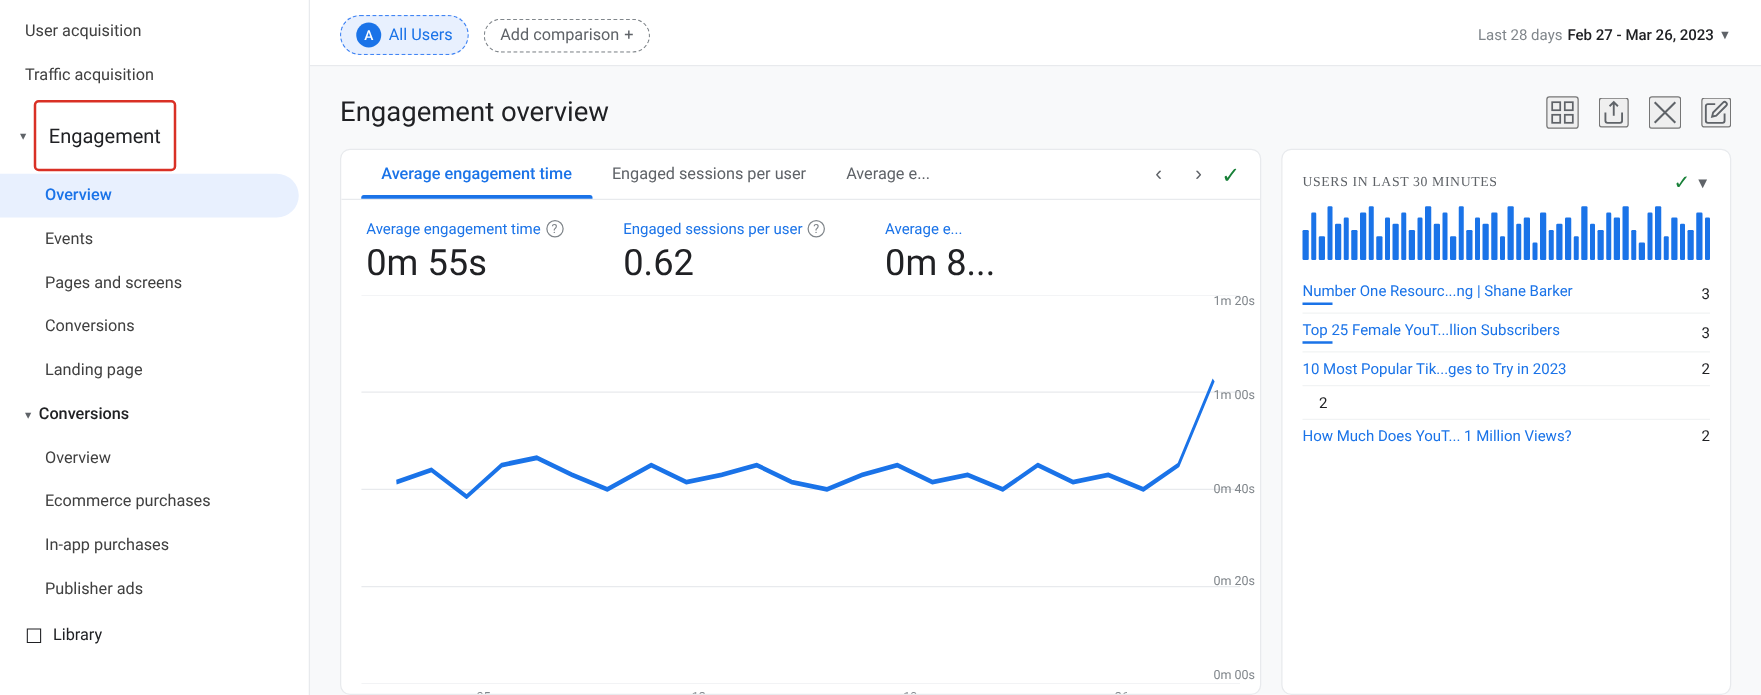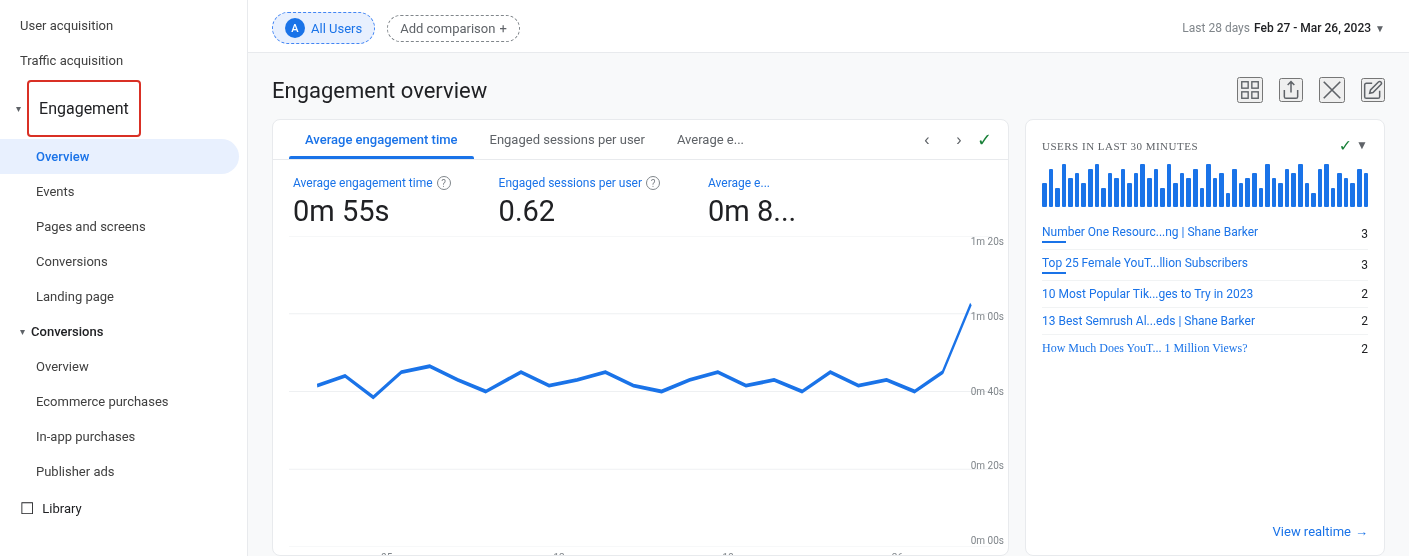--- a/index.html
+++ b/index.html
@@ -670,35 +670,27 @@
     <span class="panel-users-count">3</span>
   </div>
             <div class="panel-table-row">
     <div style="flex:1;padding-right:8px;">
       <div class="panel-page-name">10 Most Popular Tik...ges to Try in 2023</div>
 
     </div>
     <span class="panel-users-count">2</span>
   </div>
             <div class="panel-table-row">
+    <span class="panel-users-count">2</span>
+  </div>
+            <div class="panel-table-row">
     <div style="flex:1;padding-right:8px;">
-      <div class="panel-page-name">13 Best Semrush Al...eds | Shane Barker</div>
+      <div class="panel-page-name">How Much Does YouT... 1 Million Views?</div>
 
     </div>
     <span class="panel-users-count">2</span>
   </div>
-            <div class="panel-table-row">
-    <div style="flex:1;padding-right:8px;font-family:Liberation Serif, serif;">
-      <div class="panel-page-name">How Much Does YouT... 1 Million Views?</div>
-
-    </div>
-    <span class="panel-users-count">2</span>
-  </div>
-          </div>
-
-        <div class="view-realtime">
-          <span>View realtime</span>
-          <span>→</span>
-        </div>
+          </div>
+
       </div>
     </div>
   </div>
 </div>
 
 </body></html>

